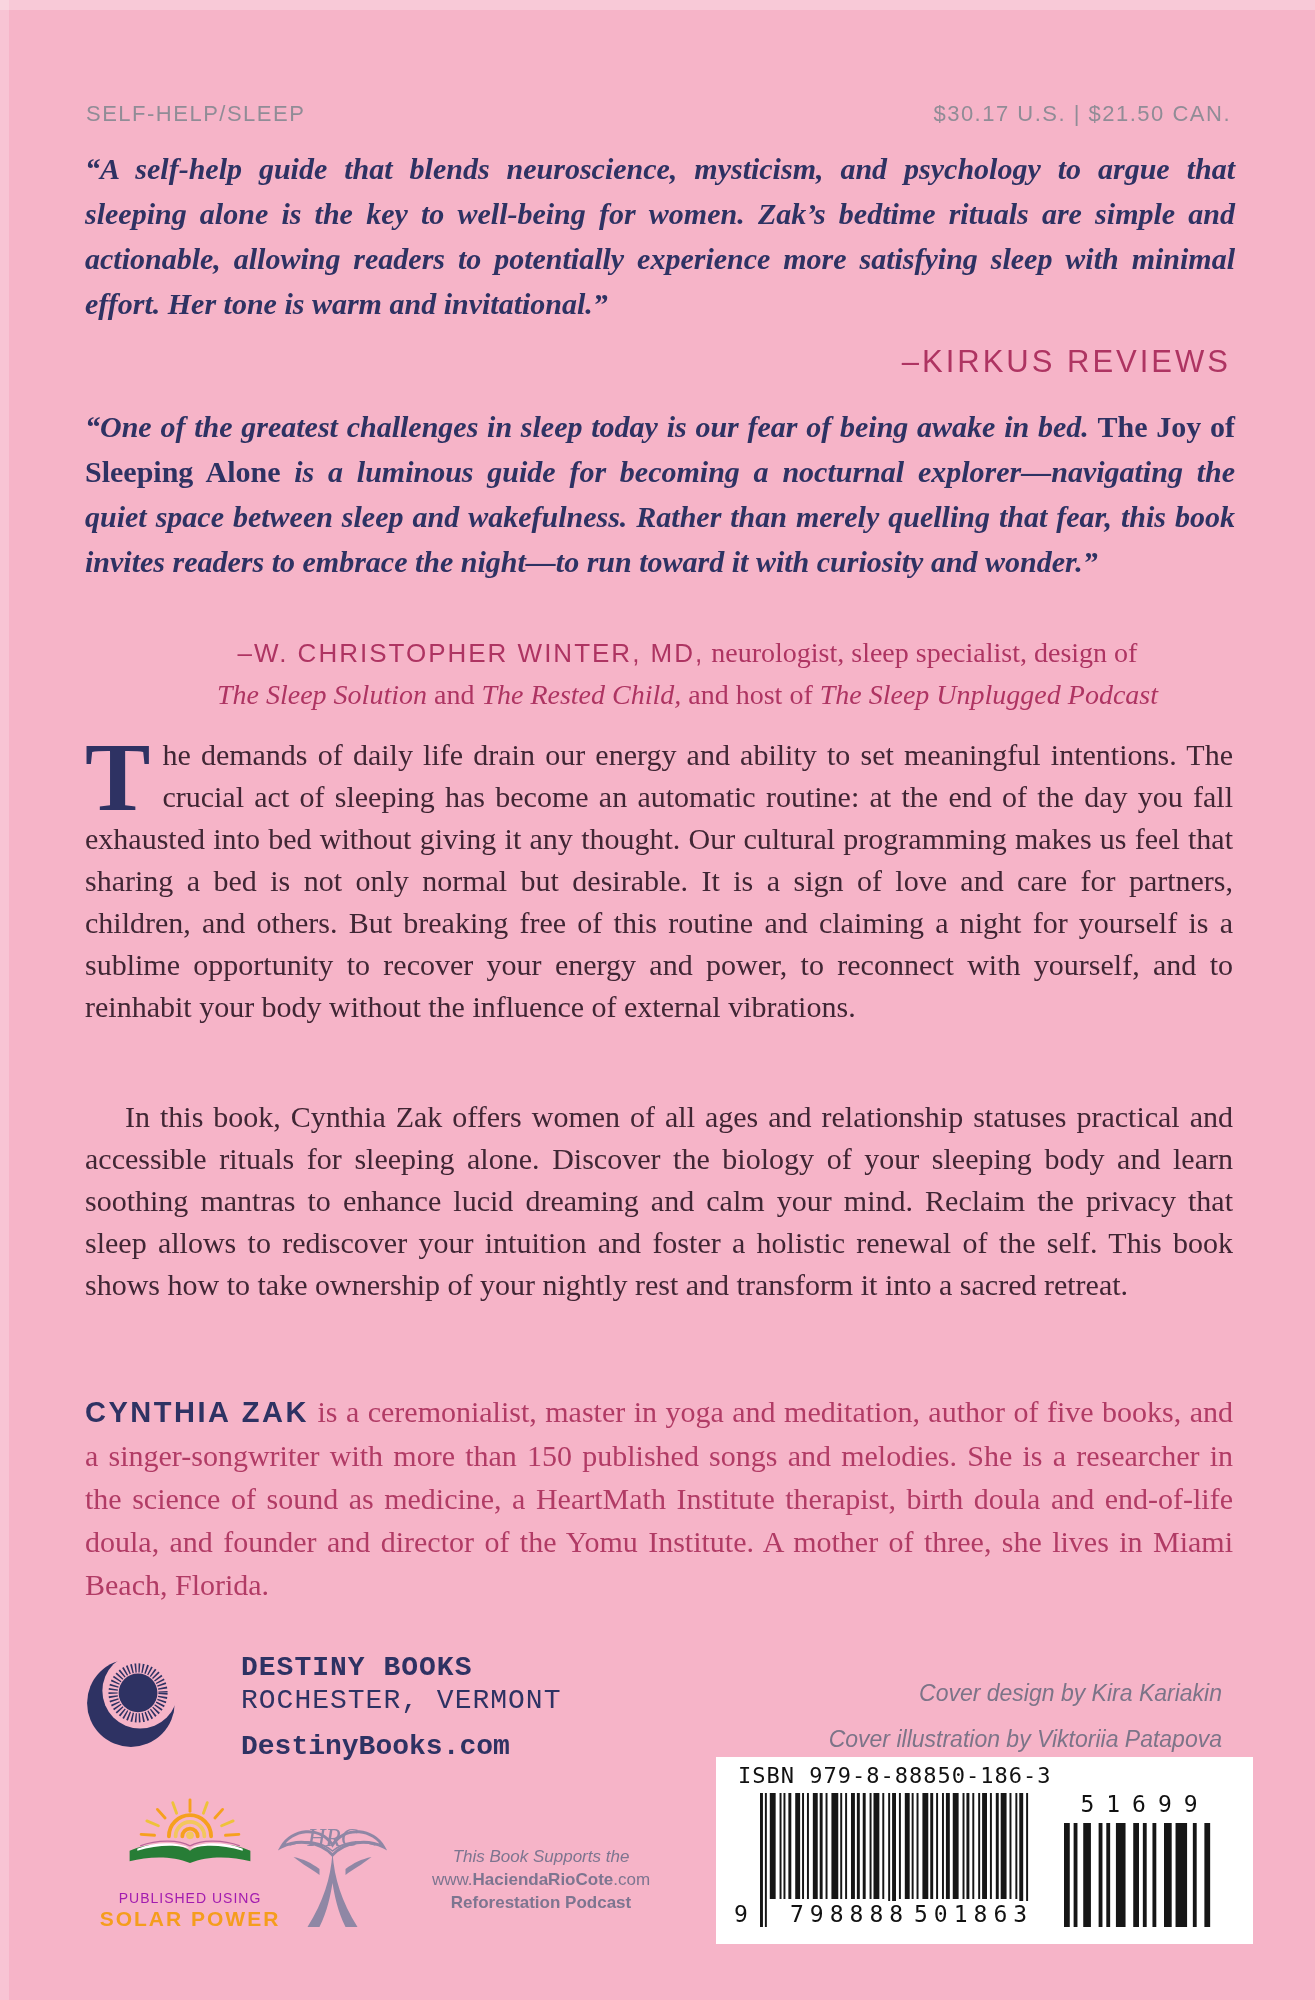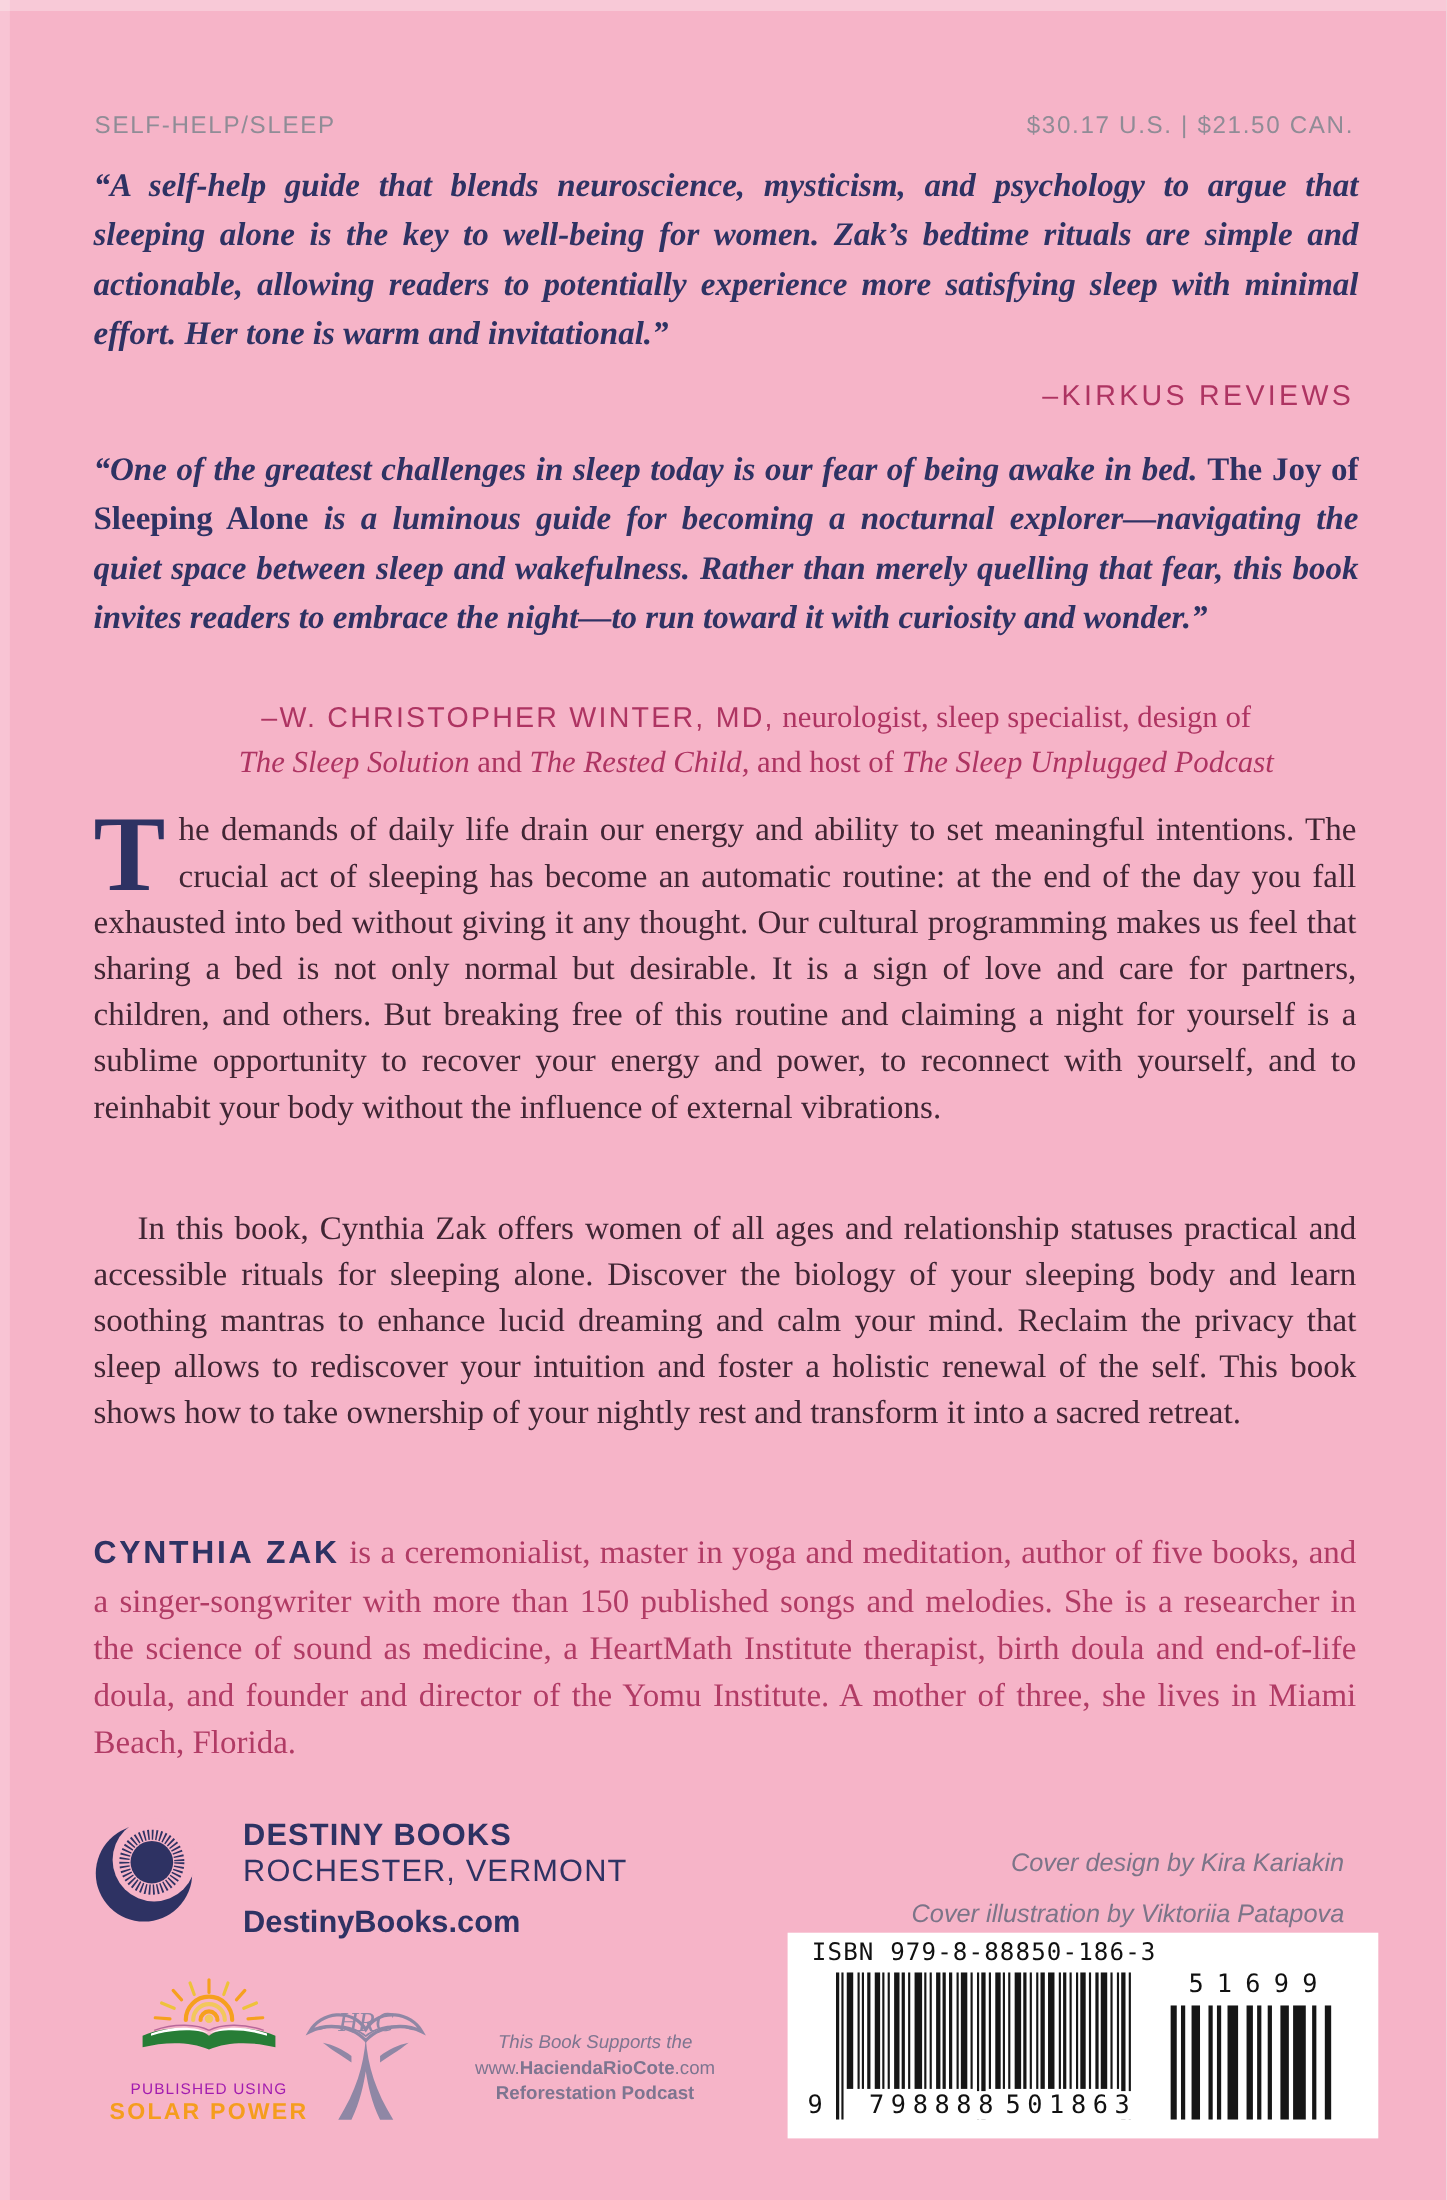--- a/index.html
+++ b/index.html
@@ -16,21 +16,21 @@
   .hdr.price{right:84px;}
 
   .quote{position:absolute;left:85px;width:1150px;color:#2e3263;
          font-size:30px;line-height:45px;font-weight:bold;font-style:italic;
          text-align:justify;}
   .q1{top:146px;}
   .q2{top:404px;font-family:Liberation Serif, serif;}
   .seg-r{font-style:normal;}
 
   .kirkus{position:absolute;right:84px;top:344px;color:#ae3462;
-          font-family:"Liberation Sans",sans-serif;font-size:26px;
+          font-family:"Liberation Sans",sans-serif;font-size:31px;
           letter-spacing:3px;font-weight:500;}
 
   .attr{position:absolute;left:85px;top:631px;width:1150px;text-align:center;
         padding-left:55px;box-sizing:border-box;color:#ae3462;}
   .attr .l1{font-size:28px;line-height:43px;}
   .attr .name{font-family:"Liberation Sans",sans-serif;font-size:26px;letter-spacing:2px;}
   .attr .l2{font-size:28px;line-height:40px;}
   .seg-ti{font-style:italic;}
   .seg-tr{font-style:normal;}
 
@@ -42,21 +42,21 @@
            margin:4px 12px 0 0;}
 
   .bio{position:absolute;left:85px;top:1390px;width:1148px;color:#b13b65;
        font-size:30px;line-height:43px;text-align:justify;}
   .seg-bio-name{font-family:"Liberation Sans",sans-serif;color:#2e3263;
        font-size:29px;letter-spacing:2.5px;font-weight:600;}
   .seg-bio-body{}
 
   .destiny{position:absolute;left:83px;top:1645px;display:flex;align-items:flex-start;}
   .destiny svg{width:106px;height:106px;flex:0 0 auto;}
-  .destiny .txt{margin-left:32px;margin-top:6px;font-family:Liberation Sans, sans-serif;color:#2e3263;}
+  .destiny .txt{margin-left:52px;margin-top:6px;font-family:Liberation Mono, monospace;color:#2e3263;}
   .destiny .nm{font-size:28px;font-weight:bold;letter-spacing:1px;line-height:33px;}
   .destiny .loc{font-size:28px;font-weight:400;letter-spacing:1px;line-height:34px;}
   .destiny .site{font-size:28px;font-weight:bold;margin-top:13px;}
 
   .credits{position:absolute;right:93px;top:1670px;text-align:right;
            font-family:"Liberation Sans",sans-serif;font-style:italic;
            font-size:23px;color:#7c7488;line-height:46px;}
 
   .bcbox{position:absolute;left:716px;top:1757px;width:537px;height:187px;background:#ffffff;}
   .isbn{position:absolute;left:22px;top:6px;font-family:"DejaVu Sans Mono",monospace;

